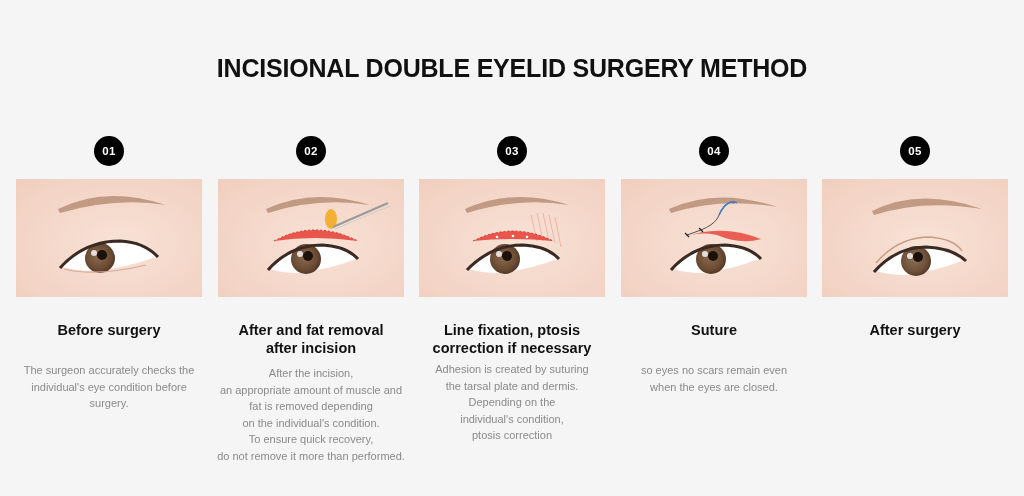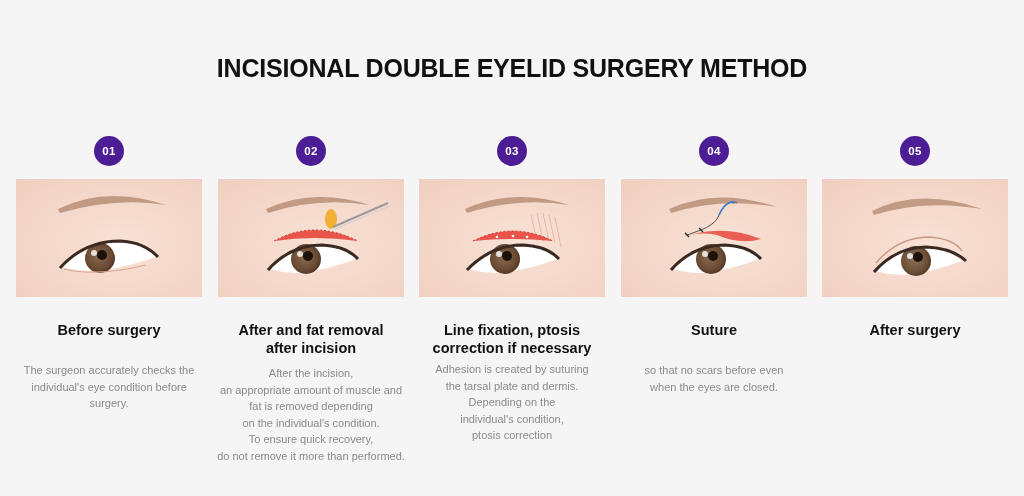--- a/index.html
+++ b/index.html
@@ -11,21 +11,21 @@
     .page { position: relative; width: 1024px; height: 496px; }
     .title {
       position: absolute; top: 54px; left: 0; width: 1024px;
       text-align: center; font-size: 25px; font-weight: 700;
       letter-spacing: -0.2px; color: #111;
     }
     .steps { position: absolute; top: 135px; left: 16px; width: 992px; height: 350px; }
     .step { position: absolute; top: 0; width: 186px; height: 350px; }
     .badge {
       position: absolute; left: 78px; top: 1px; width: 30px; height: 30px;
-      border-radius: 50%; background: #4c1d95; color: #fff;
+      border-radius: 50%; background: #000000; color: #fff;
       font-size: 11.5px; font-weight: 700; text-align: center; line-height: 30px;
       letter-spacing: 0.3px;
     }
     .photo {
       position: absolute; top: 44px; left: 0; width: 186px; height: 118px;
       overflow: hidden; background: #f6d9cc;
     }
     .photo svg { display: block; width: 186px; height: 118px; }
     .step-title {
       position: absolute; top: 186px; left: -20px; width: 226px;
@@ -203,21 +203,21 @@
           <circle cx="90" cy="80" r="15" fill="url(#ir4)"></circle>
           <circle cx="92" cy="77" r="5" fill="#1b120c"></circle>
           <circle cx="84" cy="75" r="3" fill="#fff" opacity="0.8"></circle>
           <path d="M50 91 Q72 66 104 66 Q128 67 140 80" fill="none" stroke="#3a2a22" stroke-width="3"></path>
         </svg>
       </div>
       <div class="step-title">
         <span style="display:block">Suture</span>
       </div>
       <div class="step-desc" style="top:227px;">
-        <span>so that no scars before even</span>
+        <span>so eyes no scars remain even</span>
         <span>when the eyes are closed.</span>
       </div>
     </div>
 
     <div class="step" style="left:806px;">
       <div class="badge">05</div>
       <div class="photo">
         <svg viewBox="0 0 186 118">
           <defs>
             <radialGradient id="sk5" cx="55%" cy="55%" r="75%">

